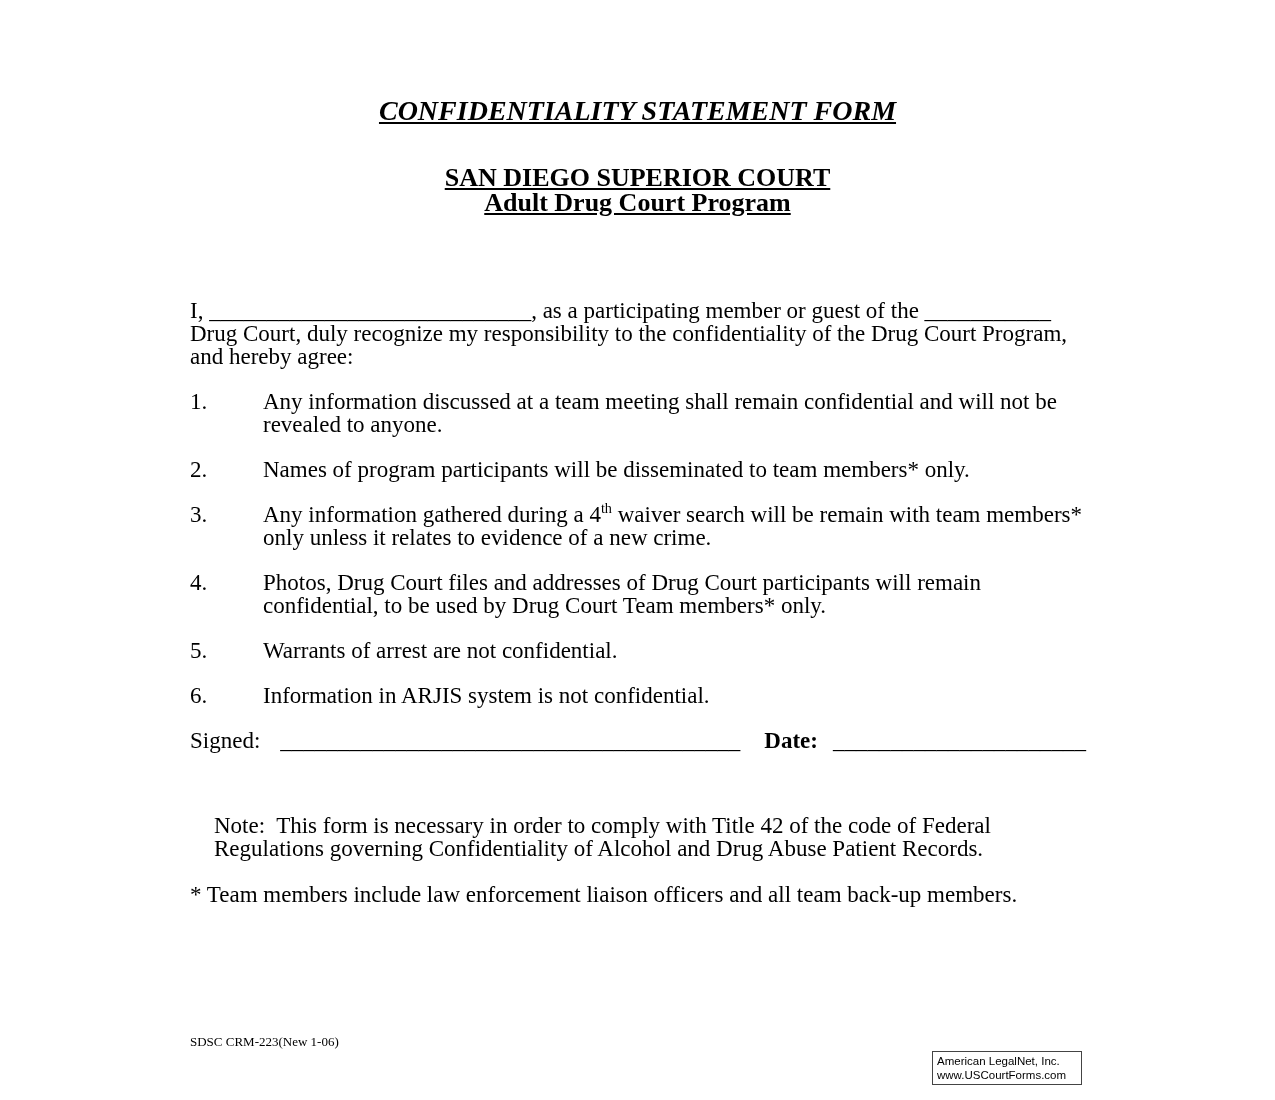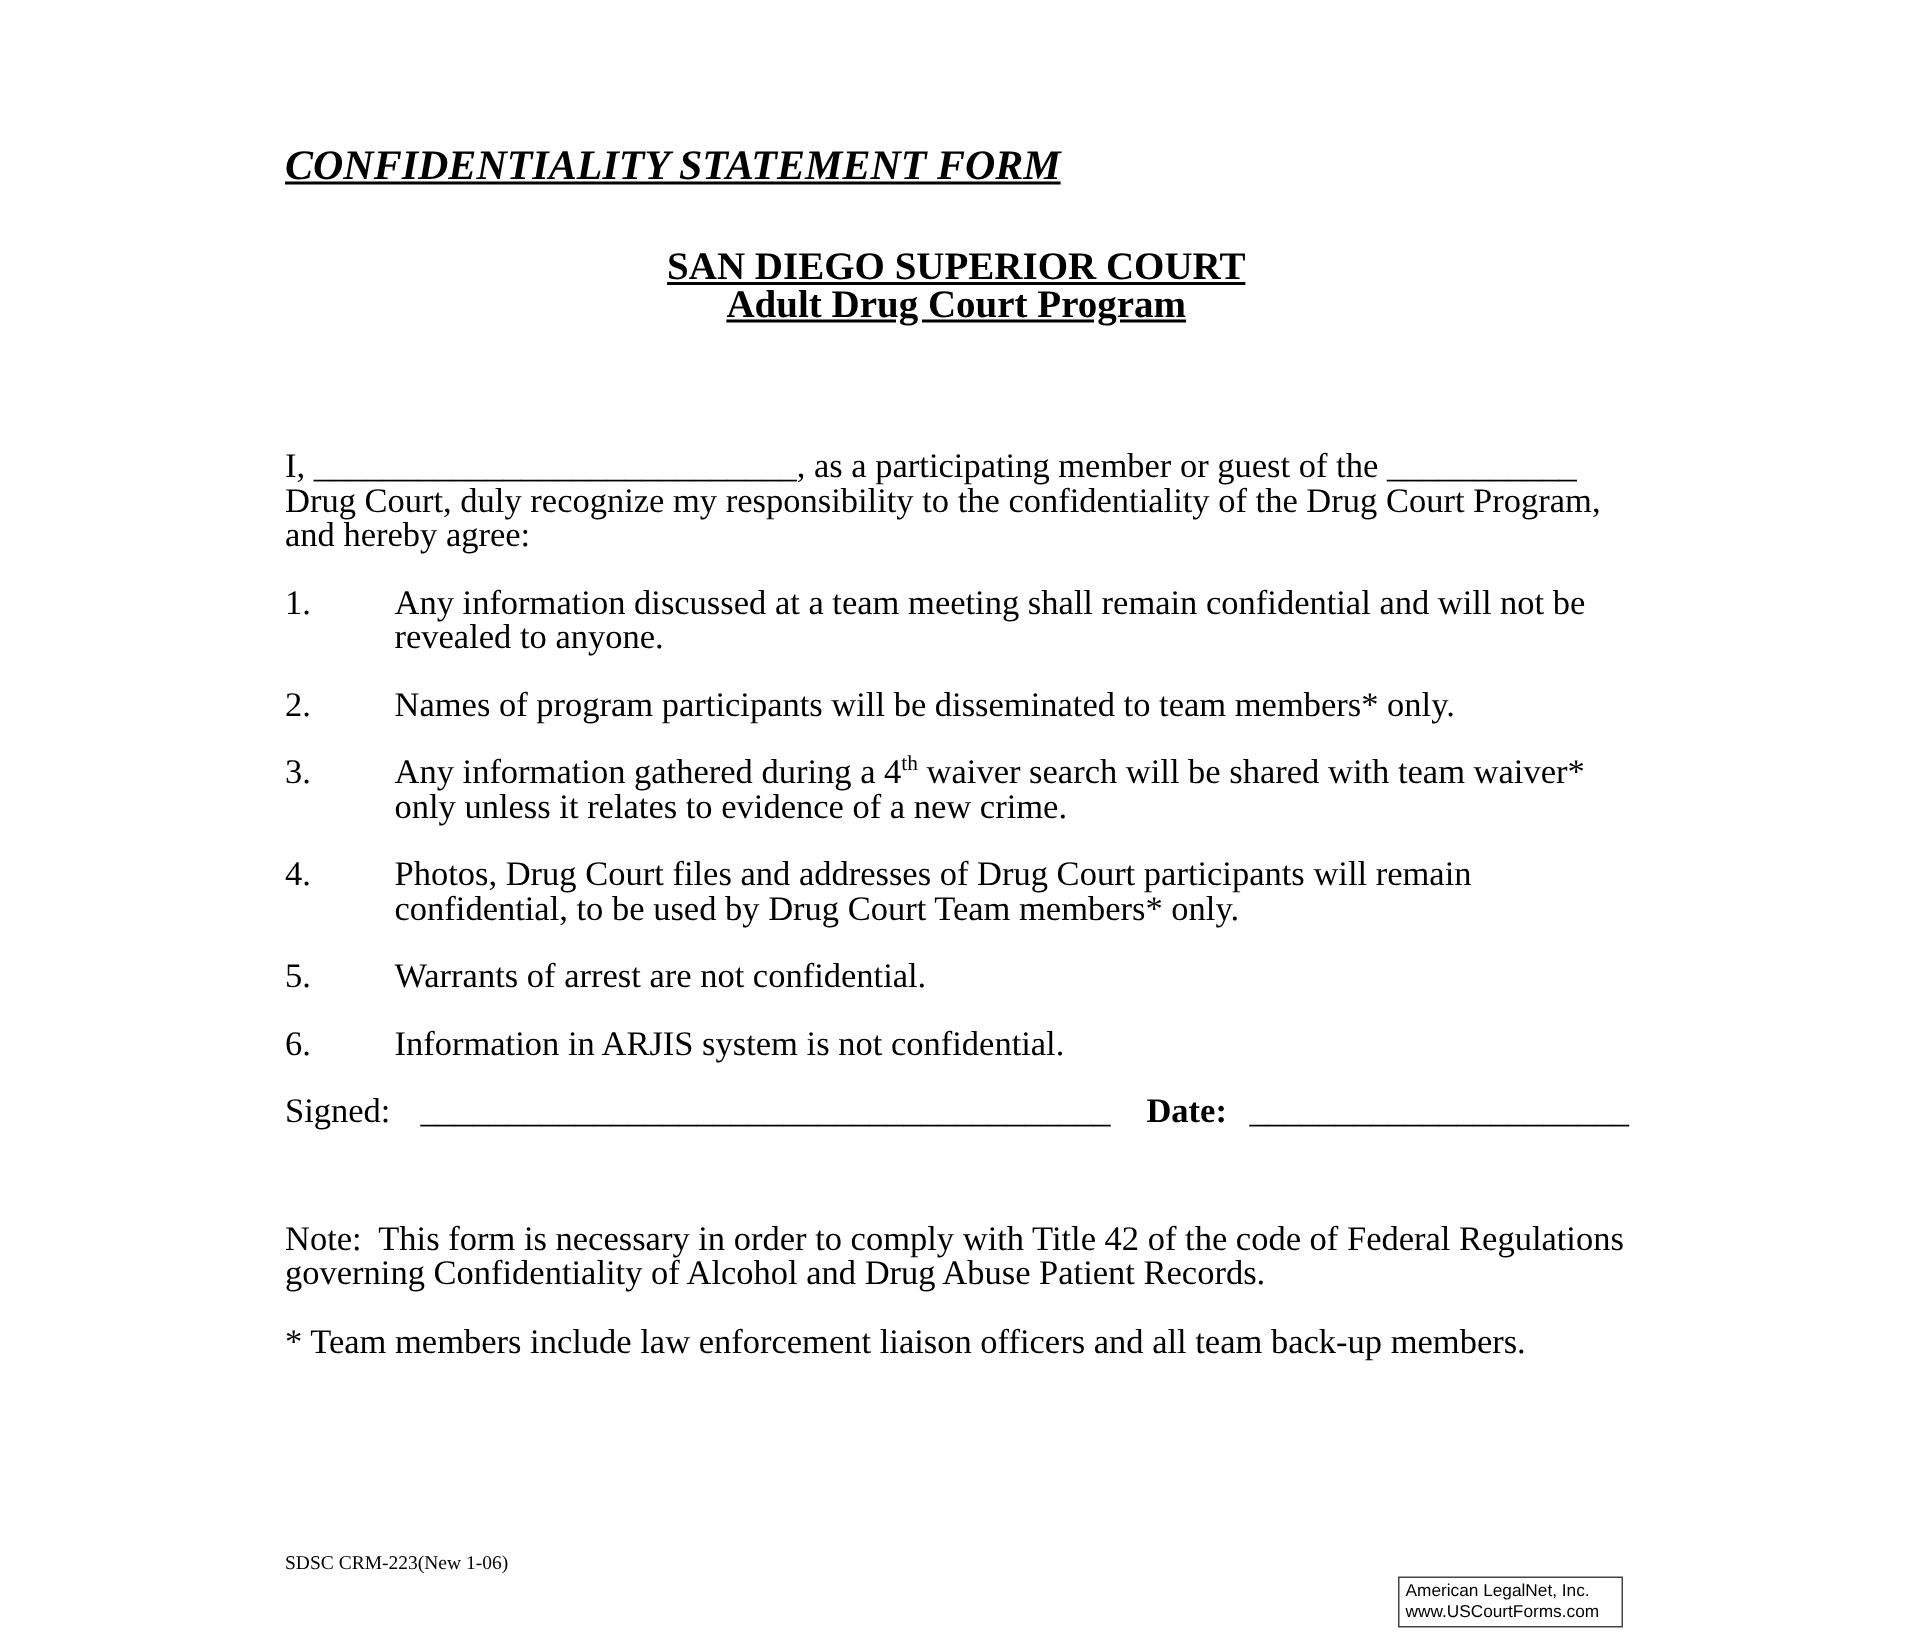--- a/index.html
+++ b/index.html
@@ -13,20 +13,21 @@
   .page {
     position: relative;
     width: 1275px;
     height: 1100px;
     background: #ffffff;
     overflow: hidden;
     padding: 95px 190px 0 190px;
     box-sizing: border-box;
   }
   .doc-title {
+    text-align: center;
     font-size: 28px;
     line-height: 32px;
     font-weight: bold;
     font-style: italic;
     text-decoration: underline;
   }
   .court-heading {
     margin-top: 38px;
     text-align: center;
     font-size: 26px;
@@ -57,21 +58,21 @@
     margin-top: 44px;
   }
   .sig-row {
     display: flex;
     align-items: center;
     margin-top: 22px;
   }
   .sig-blank { margin-left: 20px; }
   .date-label { margin-left: 24px; font-weight: bold; }
   .date-blank { margin-left: 15px; }
-  .note { margin-top: 62px; }
+  .note { margin-top: 62px; margin-left: 24px; }
   .footnote { margin-top: 23px; }
   .form-number {
     position: absolute;
     left: 190px;
     top: 1034px;
     font-size: 13px;
     line-height: 15px;
   }
   .legalnet {
     position: absolute;
@@ -106,21 +107,21 @@
     <span class="item-text">Any information discussed at a team meeting shall remain confidential and will not be revealed to anyone.</span>
   </div>
 
   <div class="item body-text">
     <span class="item-num">2.</span>
     <span class="item-text">Names of program participants will be disseminated to team members* only.</span>
   </div>
 
   <div class="item body-text">
     <span class="item-num">3.</span>
-    <span class="item-text"><span>Any information gathered during a 4</span><sup>th</sup><span> waiver search will be shared with team waiver* only unless it relates to evidence of a new crime.</span></span>
+    <span class="item-text"><span>Any information gathered during a 4</span><sup>th</sup><span> waiver search will be remain with team members* only unless it relates to evidence of a new crime.</span></span>
   </div>
 
   <div class="item body-text">
     <span class="item-num">4.</span>
     <span class="item-text">Photos, Drug Court files and addresses of Drug Court participants will remain confidential, to be used by Drug Court Team members* only.</span>
   </div>
 
   <div class="item body-text">
     <span class="item-num">5.</span>
     <span class="item-text">Warrants of arrest are not confidential.</span>

